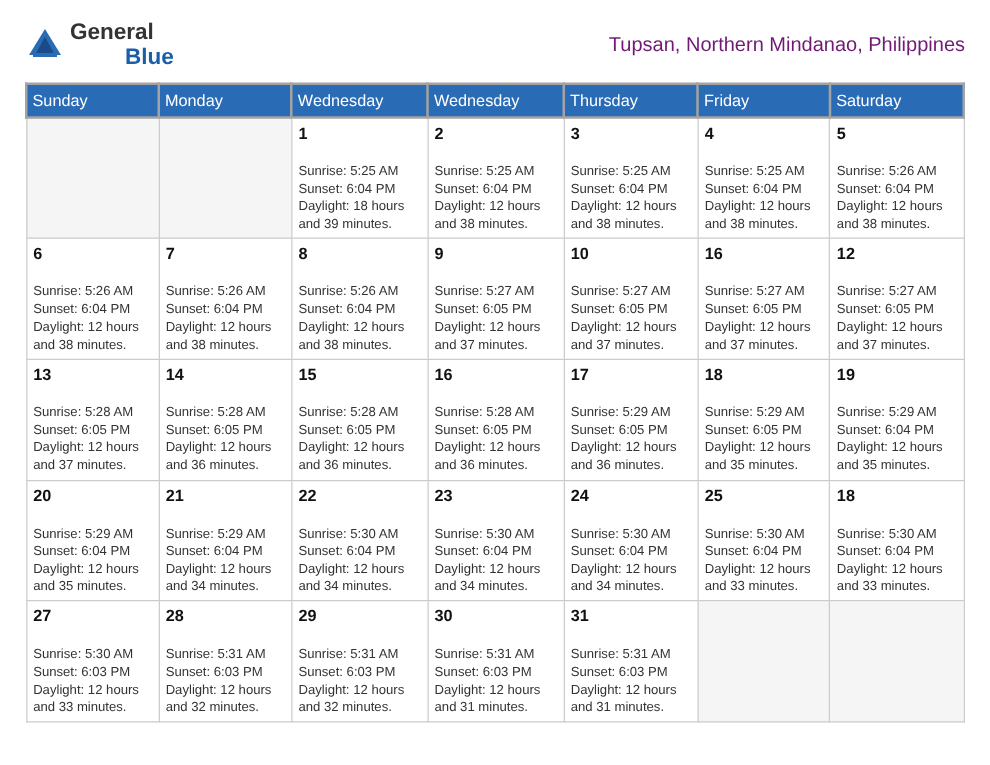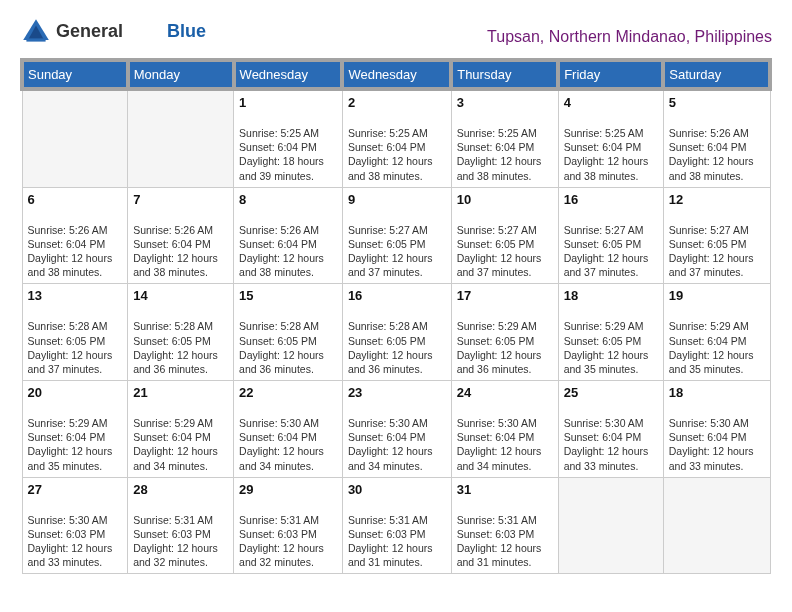--- a/index.html
+++ b/index.html
@@ -18,21 +18,21 @@
       align-items: flex-start;
       justify-content: space-between;
       margin-bottom: 10px;
     }
     .logo {
       display: flex;
       align-items: center;
     }
     .logo-text {
       display: flex;
-      flex-direction: row;
+      flex-direction: column;
       line-height: 1.1;
     }
     .logo-general {
       font-size: 18px;
       font-weight: bold;
       color: #333;
     }
     .logo-blue {
       font-size: 18px;
       font-weight: bold;
@@ -63,21 +63,21 @@
       border-collapse: collapse;
       font-size: 11px;
     }
     .calendar th {
       background: #2a6bb5;
       color: #fff;
       padding: 5px 4px;
       text-align: left;
       font-size: 13px;
       font-weight: normal;
-      border: 4px solid #a3a3a3;
+      border: 2px solid #a3a3a3;
     }
     .calendar td {
       border: 1px solid #ccc;
       vertical-align: top;
       padding: 4px 5px;
       width: 113px;
       min-height: 80px;
       background: #fff;
     }
     .calendar td.empty {

